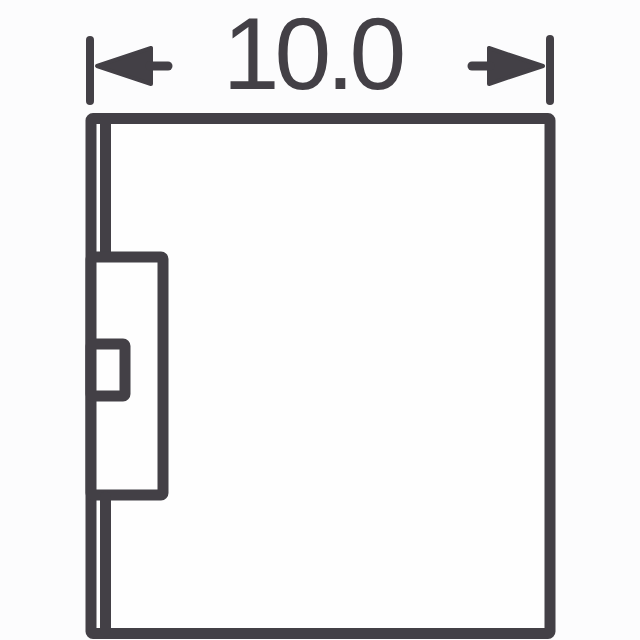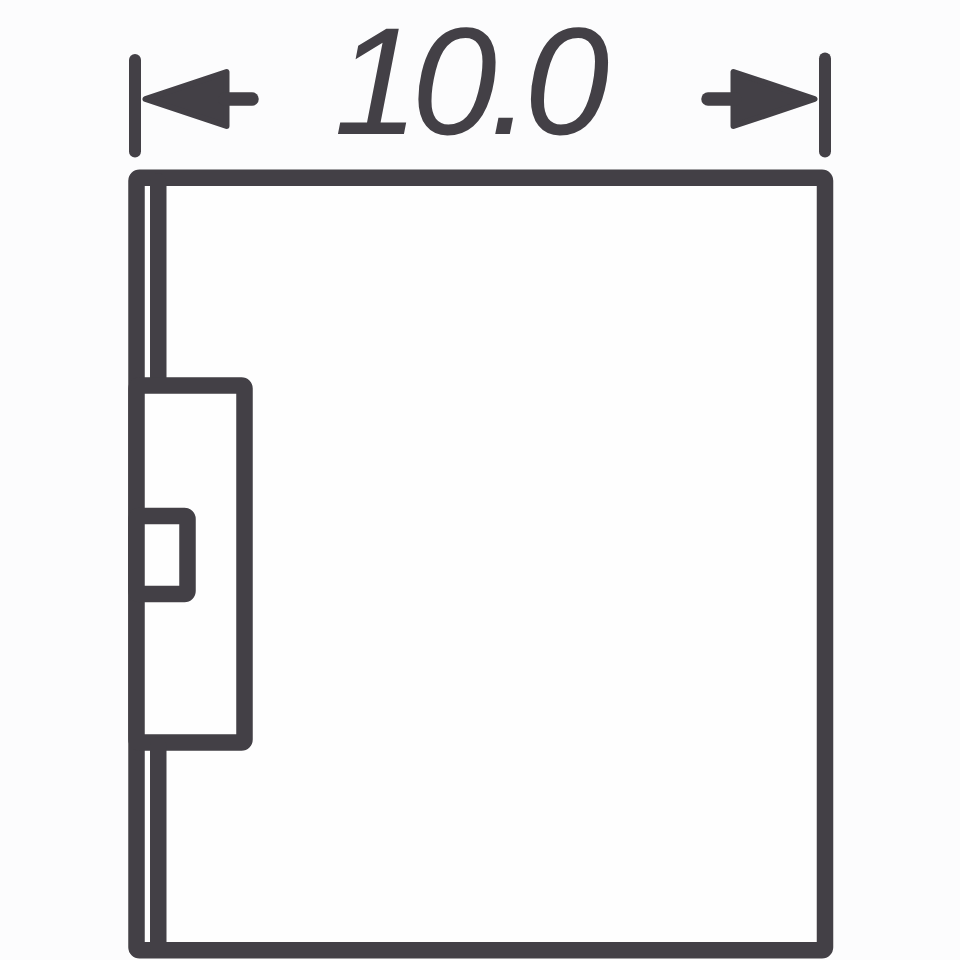--- a/index.html
+++ b/index.html
@@ -11,21 +11,20 @@
     margin:0;
     padding:0;
     width:640px;
     height:640px;
     background:var(--background);
     overflow:hidden;
   }
   .canvas-wrap{
     width:508px;
     height:640px;
-    font-style:italic;
   }
   .stroke{
     stroke:var(--line);
     stroke-width:11;
     stroke-linejoin:round;
     stroke-linecap:round;
     fill:none;
   }
   .stroke .filled-body{
     fill:var(--bodyFill);

